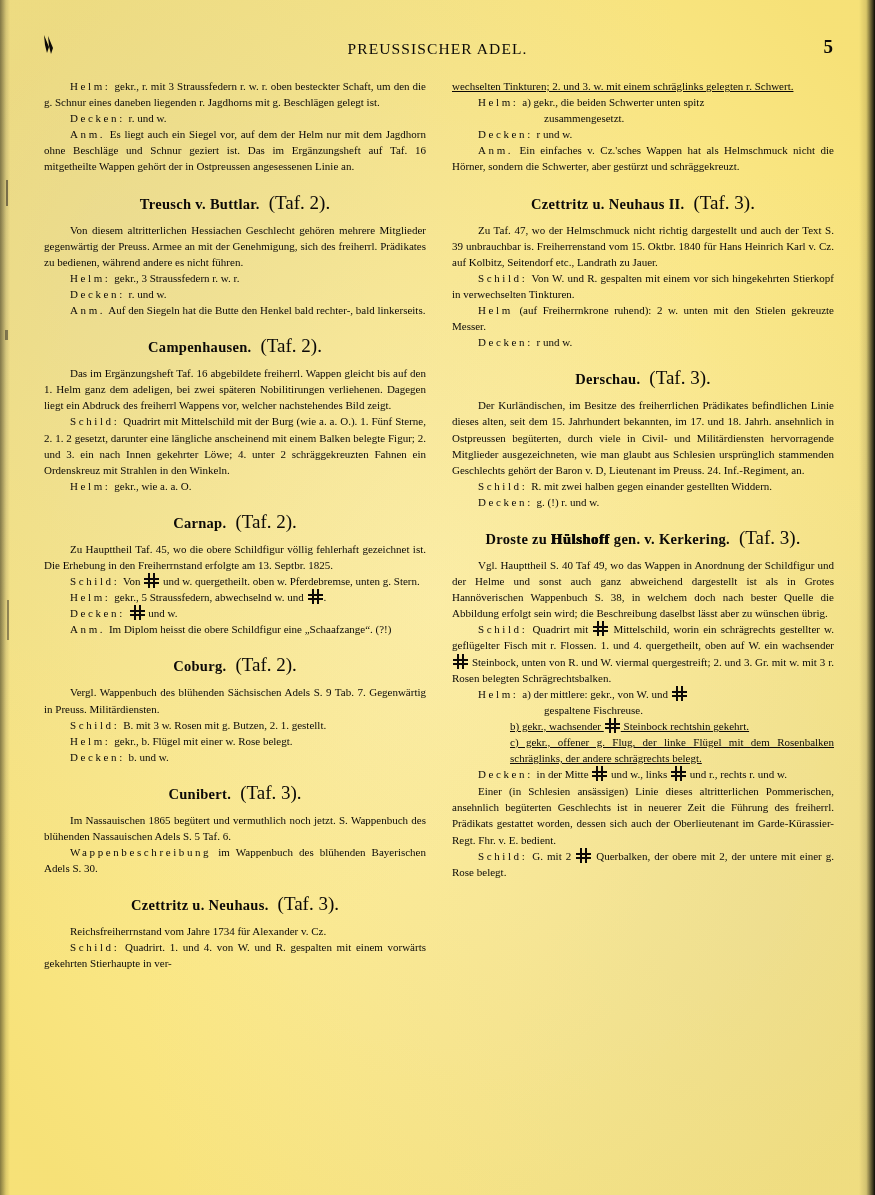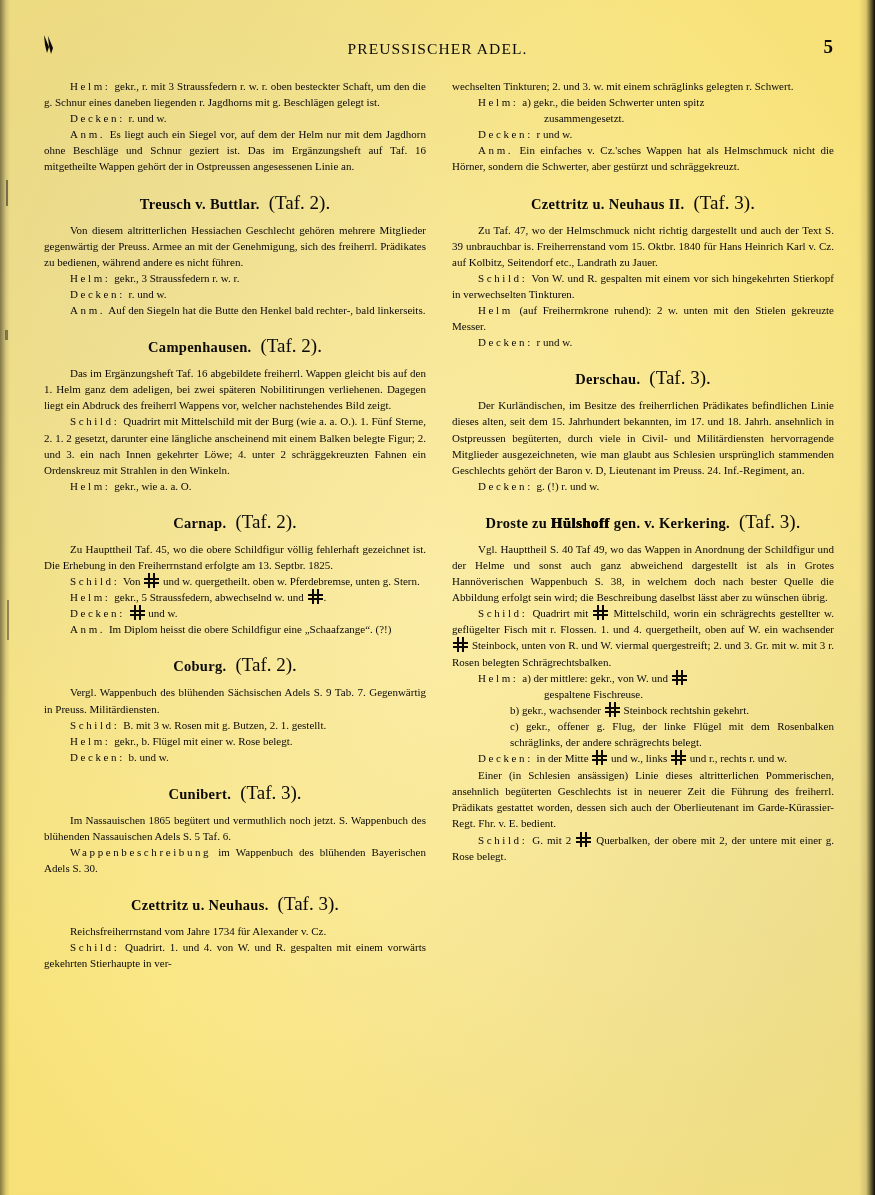--- a/index.html
+++ b/index.html
@@ -118,21 +118,21 @@
   }
 
   p.para {
     margin: 0;
     font-size: 11px;
     line-height: 16.1px;
     text-align: justify;
     text-indent: 26px;
     hyphens: manual;
   }
-  p.para.cont { text-indent: 0; }
+  p.para.cont { text-indent: 0; text-decoration: underline; }
 
   
   .rubric {
     letter-spacing: 2.6px;
     margin-right: 1px;
   }
   .sub {
     display: block;
     margin-left: 58px;
     text-indent: 0;
@@ -243,20 +243,21 @@
         <div class="entry">
           <h2 class="entry-head">Czettritz u. Neuhaus II.<span class="plate">(Taf. 3).</span></h2>
           <p class="para">Zu Taf. 47, wo der Helmschmuck nicht richtig dargestellt und auch der Text S. 39 unbrauchbar is. Freiherrenstand vom 15. Oktbr. 1840 für Hans Heinrich Karl v. Cz. auf Kolbitz, Seitendorf etc., Landrath zu Jauer.</p>
           <p class="para"><span class="rubric">Schild:</span> Von W. und R. gespalten mit einem vor sich hingekehrten Stierkopf in verwechselten Tinkturen.</p>
           <p class="para"><span class="rubric">Helm</span> (auf Freiherrnkrone ruhend): 2 w. unten mit den Stielen gekreuzte Messer.</p>
           <p class="para"><span class="rubric">Decken:</span> r und w.</p>
         </div>
         <div class="entry">
           <h2 class="entry-head">Derschau.<span class="plate">(Taf. 3).</span></h2>
           <p class="para">Der Kurländischen, im Besitze des freiherrlichen Prädikates befindlichen Linie dieses alten, seit dem 15. Jahrhundert bekannten, im 17. und 18. Jahrh. ansehnlich in Ostpreussen begüterten, durch viele in Civil- und Militärdiensten hervorragende Mitglieder ausgezeichneten, wie man glaubt aus Schlesien ursprünglich stammenden Geschlechts gehört der Baron v. D, Lieutenant im Preuss. 24. Inf.-Regiment, an.</p>
+          <p class="para"><span class="rubric">Schild:</span> R. mit zwei halben gegen einander gestellten Widdern.</p>
           <p class="para"><span class="rubric">Decken:</span> g. (!) r. und w.</p>
         </div>
         <div class="entry">
           <h2 class="entry-head flush">Droste zu <span class="heavy">Hülshoff</span> gen. v. Kerkering.<span class="plate">(Taf. 3).</span></h2>
           <p class="para">Vgl. Haupttheil S. 40 Taf 49, wo das Wappen in Anordnung der Schildfigur und der Helme und sonst auch ganz abweichend dargestellt ist als in Grotes Hannöverischen Wappenbuch S. 38, in welchem doch nach bester Quelle die Abbildung erfolgt sein wird; die Beschreibung daselbst lässt aber zu wünschen übrig.</p>
           <p class="para"><span class="rubric">Schild:</span> Quadrirt mit <span class="hatch"></span> Mittelschild, worin ein schrägrechts gestellter w. geflügelter Fisch mit r. Flossen. 1. und 4. quergetheilt, oben auf W. ein wachsender <span class="hatch"></span> Steinbock, unten von R. und W. viermal quergestreift; 2. und 3. Gr. mit w. mit 3 r. Rosen belegten Schrägrechtsbalken.</p>
           <p class="para"><span class="rubric">Helm:</span> a) der mittlere: gekr., von W. und <span class="hatch"></span><span class="sub2"> gespaltene Fischreuse.</span></p>
           <p class="para cont">
             <span class="sub">b) gekr., wachsender <span class="hatch"></span> Steinbock rechtshin gekehrt.</span>
           </p>

